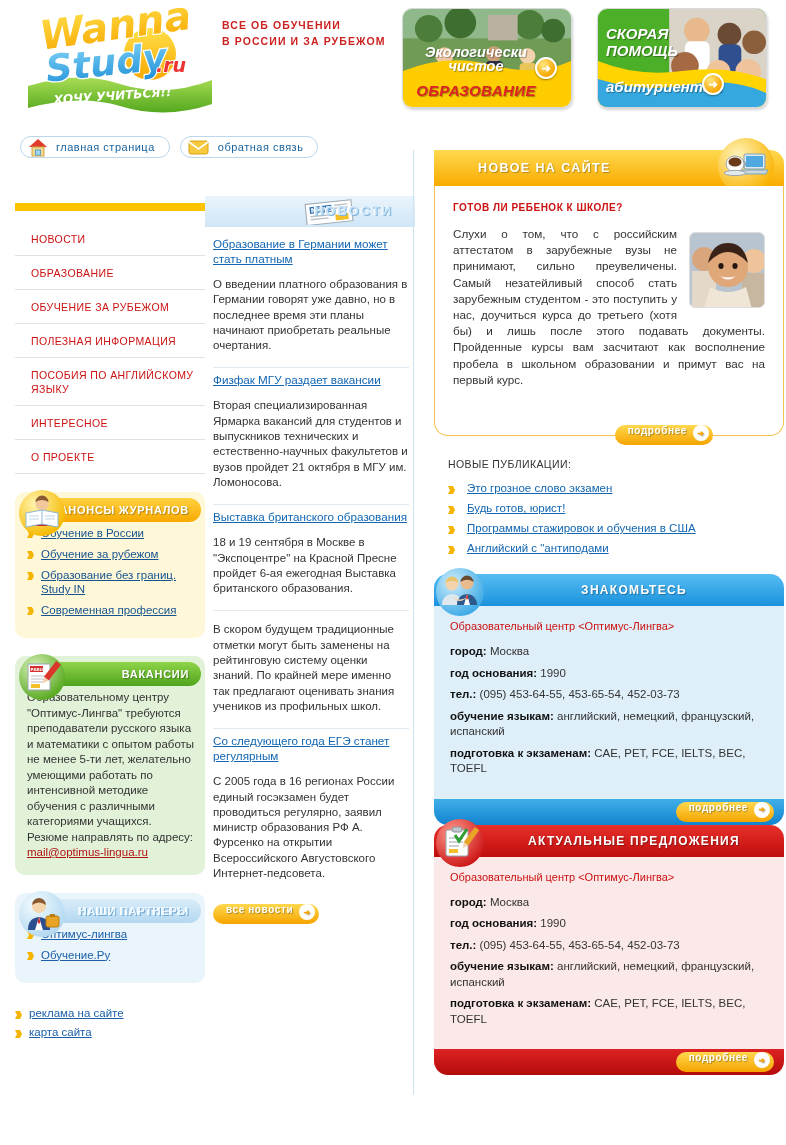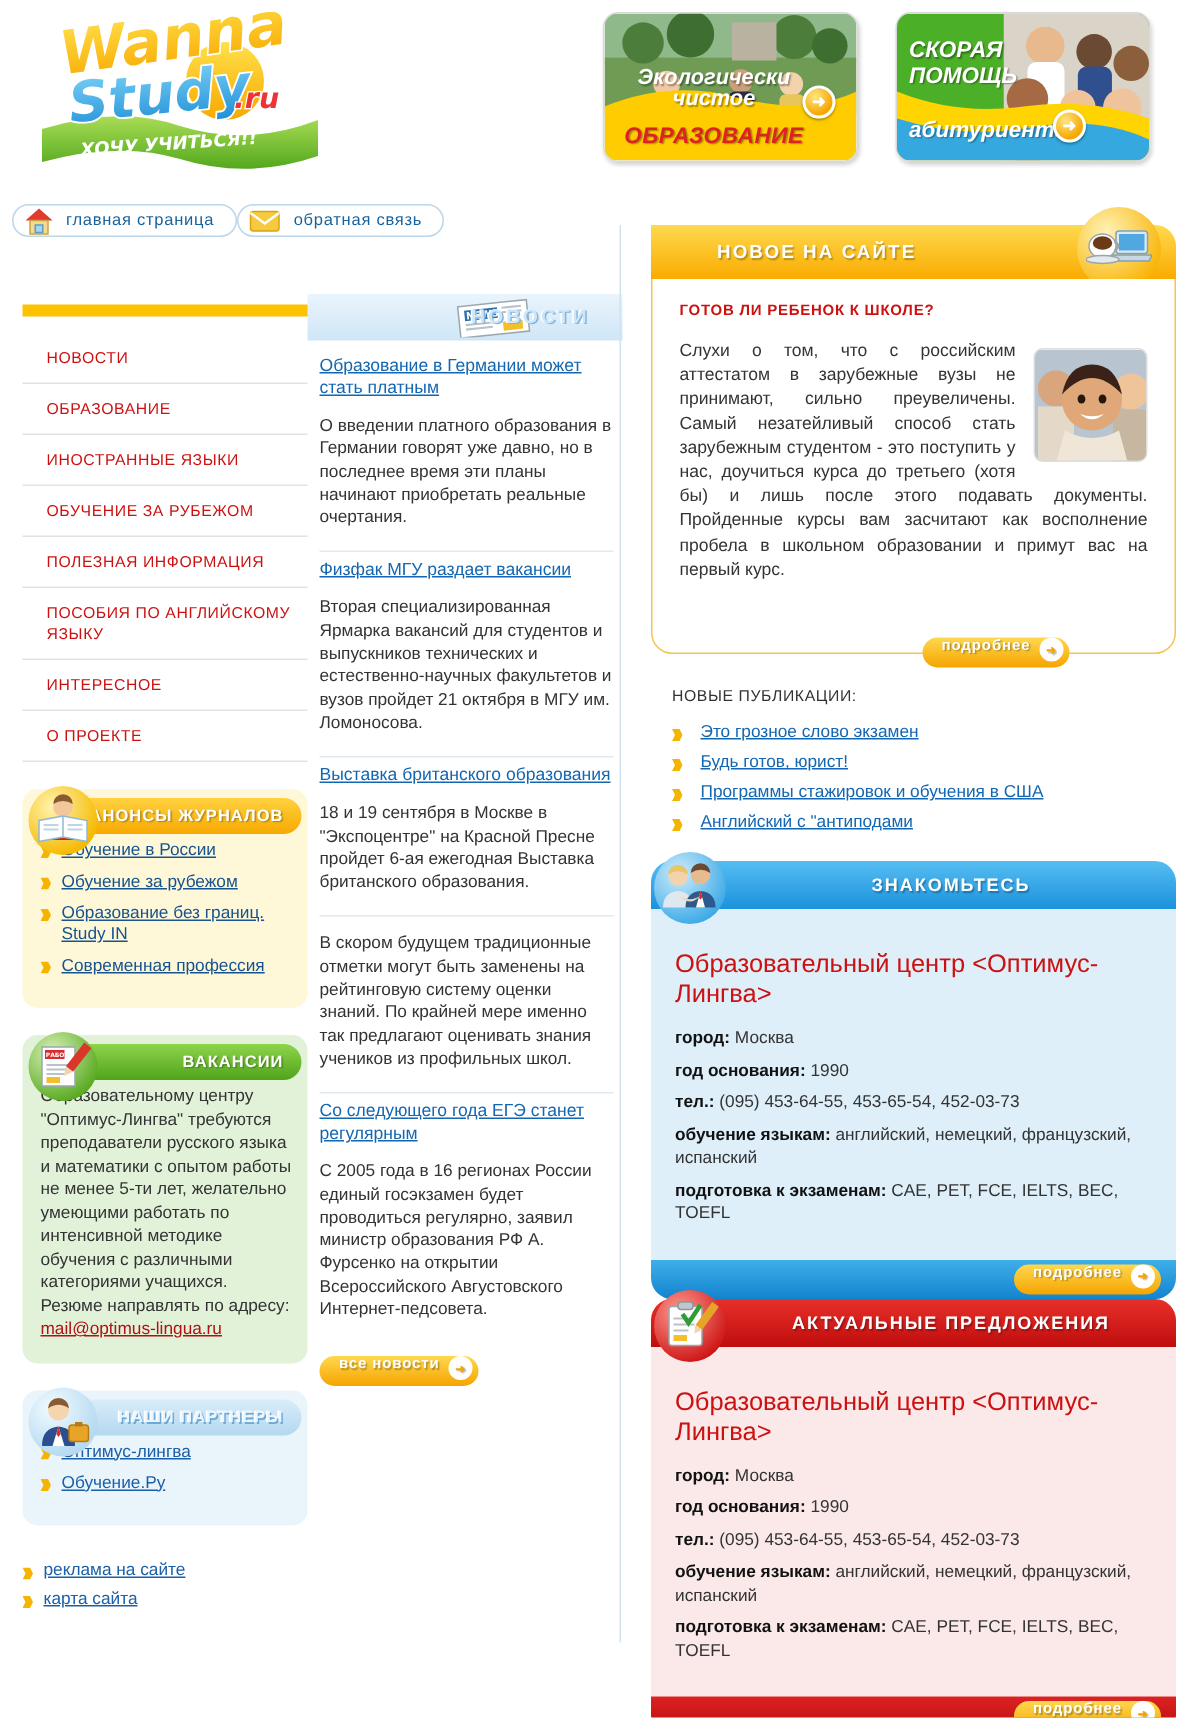--- a/index.html
+++ b/index.html
@@ -43,21 +43,21 @@
     position:absolute; width:22px; height:22px; border-radius:50%;
     background: radial-gradient(circle at 35% 30%, #ffe680, #f7a600 70%);
     border:2px solid #fff; box-shadow:0 1px 2px rgba(0,0,0,.4);
     display:flex; align-items:center; justify-content:center;
   }
   .arrow-btn::after{ content:"\279C"; font-size:11px; color:#fff; font-weight:bold; line-height:1;}
   .b1-arrow{ right:14px; bottom:28px; }
   .b2-arrow{ right:42px; bottom:12px; }
 
   
-  .topnav { position:absolute; left:8px; top:136px; display:flex; gap:0; }
+  .topnav { position:absolute; left:20px; top:136px; display:flex; gap:10px; }
   .pill {
     display:flex; align-items:center; gap:7px;
     border:1px solid #bcd6ea; border-radius:13px; background:#fff;
     height:22px; padding:0 14px 0 6px; cursor:pointer;
   }
   .pill span.lbl { font-size:11px; color:#19639c; letter-spacing:.5px; }
 
   
   .navstrip {
     position:absolute; left:15px; top:164px; width:400px; height:39px;
@@ -213,21 +213,21 @@
   .card.blue .body  { background:#deeff9; }
   .card.blue .foot  { background: linear-gradient(#3fafe9,#1283cf); }
   .card.red  .rhead { background: linear-gradient(#e8302a,#bf0d0d); }
   .card.red  .body  { background:#fbe8e8; }
   .card.red  .foot  { background: linear-gradient(#dd2222,#b50b0b); }
   .card .foot {
     position:relative; height:26px; border-radius:0 0 14px 14px;
     display:flex; align-items:center; justify-content:flex-end; padding-right:10px;
   }
   .card .foot .btn-yellow{ margin-bottom:0; }
-  .card .cname { font-size:17px; color:#cc1111; margin-bottom:12px;margin-top:13px; }
+  .card .cname { font-size:11px; color:#cc1111; margin-bottom:12px; }
   .card .row { font-size:11.5px; color:#333; line-height:15.5px; margin-bottom:6px; }
   .card .row b { color:#111; }
 
   a { cursor:pointer; }
 </style>
 </head>
 <body>
 
 <div class="page">
 
@@ -255,20 +255,24 @@
         </g>
         <path d="M8,78 Q60,62 100,76 Q145,90 192,72 L192,96 Q145,112 100,98 Q60,86 8,100 Z" fill="url(#gg)"></path>
         <g transform="rotate(-6 24 62)" font-family="DejaVu Sans" font-weight="bold" font-style="italic">
           <text x="26" y="74" font-size="37" fill="url(#gb)" stroke="#fff" stroke-width="2.4" paint-order="stroke">Study</text>
         </g>
         <text x="136" y="64" font-size="19" font-family="DejaVu Sans" font-weight="bold" font-style="italic" fill="#e33" stroke="#fff" stroke-width="1.6" paint-order="stroke">.ru</text>
         <text x="34" y="96" font-size="12" font-family="DejaVu Sans" font-weight="bold" font-style="italic" fill="#fff" transform="rotate(-4 34 96)">ХОЧУ УЧИТЬСЯ!!</text>
       </svg>
     </div>
 
+    <div class="tagline">
+      <div>ВСЕ ОБ ОБУЧЕНИИ</div>
+      <div>В РОССИИ И ЗА РУБЕЖОМ</div>
+    </div>
 
     <div class="banner banner1">
       <svg class="bnr-photo" viewBox="0 0 170 100" preserveAspectRatio="none">
         <rect width="170" height="100" fill="#cfe3b0"></rect>
         <rect width="170" height="34" fill="#8fb98a"></rect>
         <rect y="30" width="170" height="38" fill="#6f9b55"></rect>
         <circle cx="26" cy="20" r="14" fill="#4d7d3a"></circle>
           <circle cx="58" cy="14" r="16" fill="#3f6e31"></circle>
         <circle cx="128" cy="16" r="15" fill="#4d7d3a"></circle>
           <circle cx="152" cy="22" r="12" fill="#3f6e31"></circle>
@@ -360,23 +364,20 @@
   <div class="col-left">
 
     <ul class="lmenu">
       <li>
           <a>НОВОСТИ</a>
         </li>
       <li>
           <a>ОБРАЗОВАНИЕ</a>
         </li>
       <li>
-          <a>ИНОСТРАННЫЕ ЯЗЫКИ</a>
-        </li>
-      <li>
           <a>ОБУЧЕНИЕ ЗА РУБЕЖОМ</a>
         </li>
       <li>
           <a>ПОЛЕЗНАЯ ИНФОРМАЦИЯ</a>
         </li>
       <li>
           <a>ПОСОБИЯ ПО АНГЛИЙСКОМУ ЯЗЫКУ</a>
         </li>
       <li>
           <a>ИНТЕРЕСНОЕ</a>

